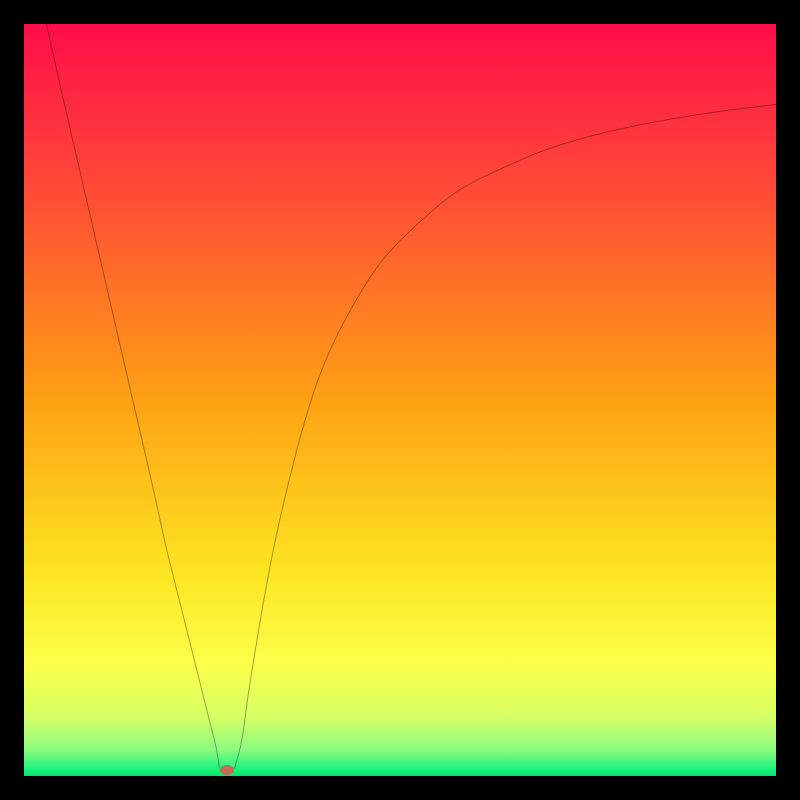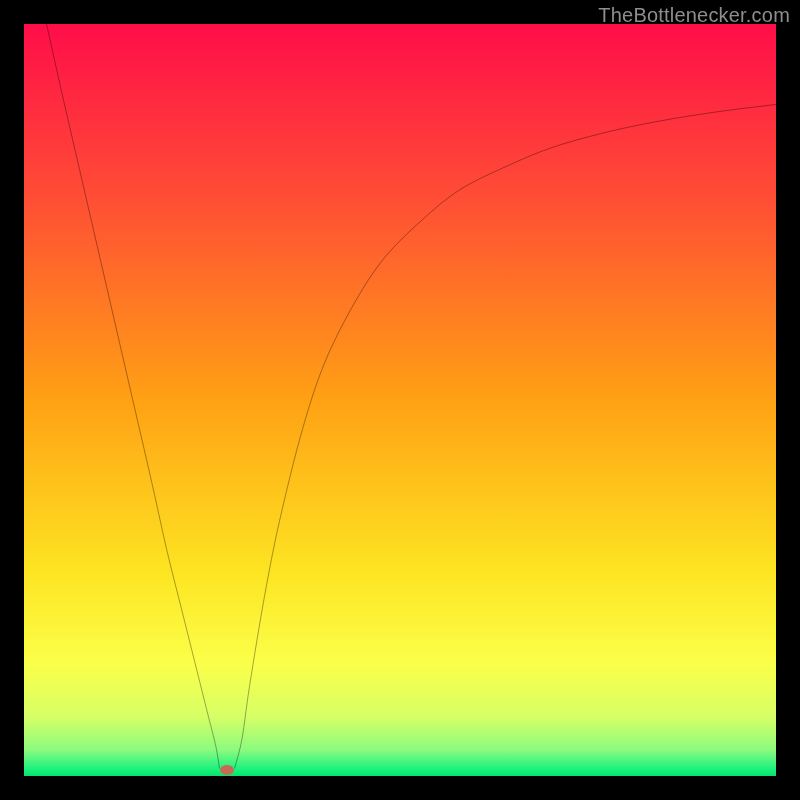--- a/index.html
+++ b/index.html
@@ -83,14 +83,13 @@
     </svg>
 
     <svg class="curve-layer" viewBox="0 0 100 100" preserveAspectRatio="none">
       <path id="curve-left" fill="none" stroke="#000" stroke-width="0.35" vector-effect="non-scaling-stroke" d="M 3 0 C 3.333 1.500, 4.167 5.333, 5.000 9.000 C 5.833 12.667, 7.000 17.667, 8.000 22.000 C 9.000 26.333, 10.000 30.667, 11.000 35.000 C 12.000 39.333, 13.000 43.667, 14.000 48.000 C 15.000 52.333, 16.167 57.333, 17.000 61.000 C 17.833 64.667, 18.333 67.167, 19.000 70.000 C 19.667 72.833, 20.333 75.333, 21.000 78.000 C 21.667 80.667, 22.417 83.667, 23.000 86.000 C 23.583 88.333, 24.083 90.333, 24.500 92.000 C 24.917 93.667, 25.250 94.833, 25.500 96.000 C 25.750 97.167, 25.917 98.500, 26.000 99.000"></path>
       <path id="curve-right" fill="none" stroke="#000" stroke-width="0.35" vector-effect="non-scaling-stroke" d="M 28.000000000000004 99 C 28.167 98.333, 28.667 96.833, 29.000 95.000 C 29.333 93.167, 29.500 91.167, 30.000 88.000 C 30.500 84.833, 31.333 79.667, 32.000 76.000 C 32.667 72.333, 33.167 69.667, 34.000 66.000 C 34.833 62.333, 36.000 57.500, 37.000 54.000 C 38.000 50.500, 38.833 47.833, 40.000 45.000 C 41.167 42.167, 42.667 39.333, 44.000 37.000 C 45.333 34.667, 46.500 32.833, 48.000 31.000 C 49.500 29.167, 51.333 27.500, 53.000 26.000 C 54.667 24.500, 56.167 23.167, 58.000 22.000 C 59.833 20.833, 62.000 19.917, 64.000 19.000 C 66.000 18.083, 67.833 17.250, 70.000 16.500 C 72.167 15.750, 74.667 15.083, 77.000 14.500 C 79.333 13.917, 81.500 13.467, 84.000 13.000 C 86.500 12.533, 89.333 12.083, 92.000 11.700 C 94.667 11.317, 98.667 10.867, 100.000 10.700"></path>
     </svg>
 
     <div class="marker" id="chart-marker" style="left: 27%; top: 99.2%; background: rgb(201, 106, 87);"></div>
   </div>
 
-  <div class="attribution">TheBottlenecker.com</div>
 </div>
 
 </body></html>

